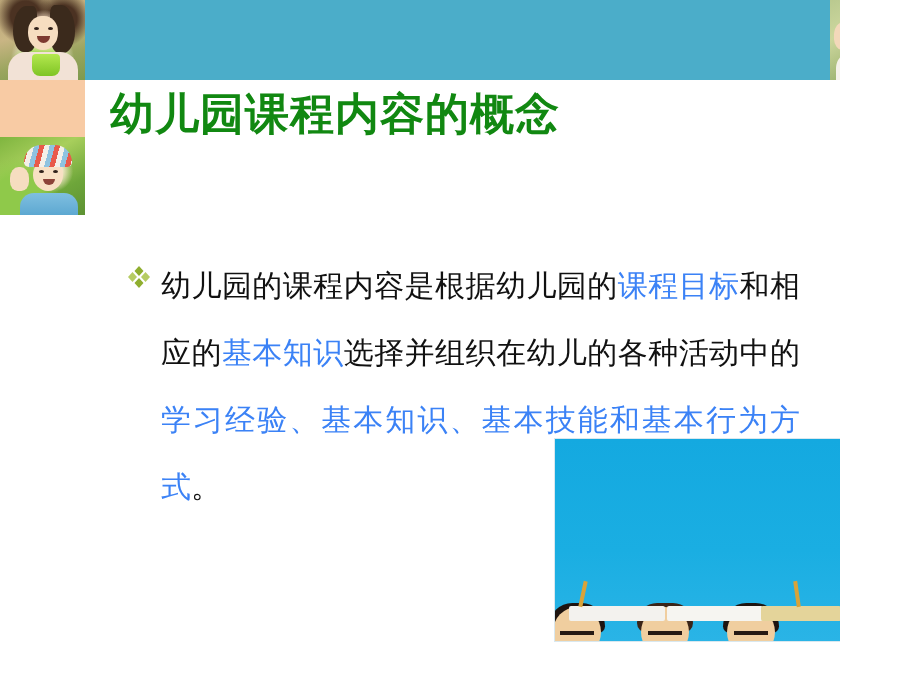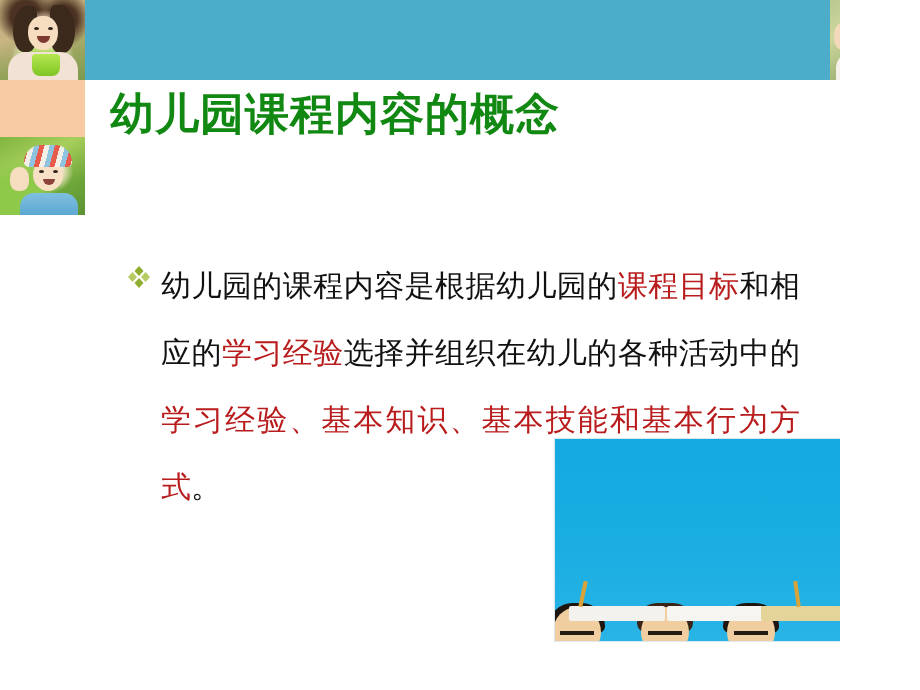--- a/index.html
+++ b/index.html
@@ -212,21 +212,21 @@
     margin-left: 33px;
     font-family: "DejaVu Serif", "Liberation Serif", serif;
     font-size: 30px;
     line-height: 67px;
     color: #111111;
     text-align: justify;
     text-justify: inter-ideograph;
     word-break: break-all;
   }
   .hl {
-    color: #b91c1c;
+    color: #3b82f6;
   }
 
   
   .photo-bottom {
     position: absolute;
     left: 554px; top: 438px; width: 290px; height: 204px;
     overflow: hidden;
     background: linear-gradient(180deg,#14a9e0 0%, #1aaee2 55%, #2ab4e6 100%);
     border: 1px solid #d9e8ef;
     box-sizing: border-box;
@@ -337,21 +337,21 @@
   <div class="title">幼儿园课程内容的概念</div>
 
   <div class="body-block">
     <div class="bullet-row">
       <svg class="bullet-icon" viewBox="0 0 22 22">
         <polygon points="11,0 15.5,5 11,10 6.5,5" fill="#8fae2f"></polygon>
         <polygon points="11,12 15.5,17 11,22 6.5,17" fill="#8fae2f"></polygon>
         <polygon points="0,11 4.5,6 9,11 4.5,16" fill="#b6cc63"></polygon>
         <polygon points="13,11 17.5,6 22,11 17.5,16" fill="#b6cc63"></polygon>
       </svg>
-      <p class="paragraph"><span>幼儿园的课程内容是根据幼儿园的</span><span class="hl">课程目标</span><span>和</span><span>相应的</span><span class="hl">学习经验</span><span>选择并组织在幼儿的各种活动</span><span>中的</span><span class="hl">学习经验、基本知识、基本技能和基本行</span><span class="hl">为方式</span><span>。</span></p>
+      <p class="paragraph"><span>幼儿园的课程内容是根据幼儿园的</span><span class="hl">课程目标</span><span>和</span><span>相应的</span><span class="hl">基本知识</span><span>选择并组织在幼儿的各种活动</span><span>中的</span><span class="hl">学习经验、基本知识、基本技能和基本行</span><span class="hl">为方式</span><span>。</span></p>
     </div>
   </div>
 
   <div class="photo-bottom">
     <div class="kid kid-1">
 
       <div class="hairtop"></div>
       <div class="head"></div>
       <div class="eyes"></div>
       <div class="mouth"></div>

